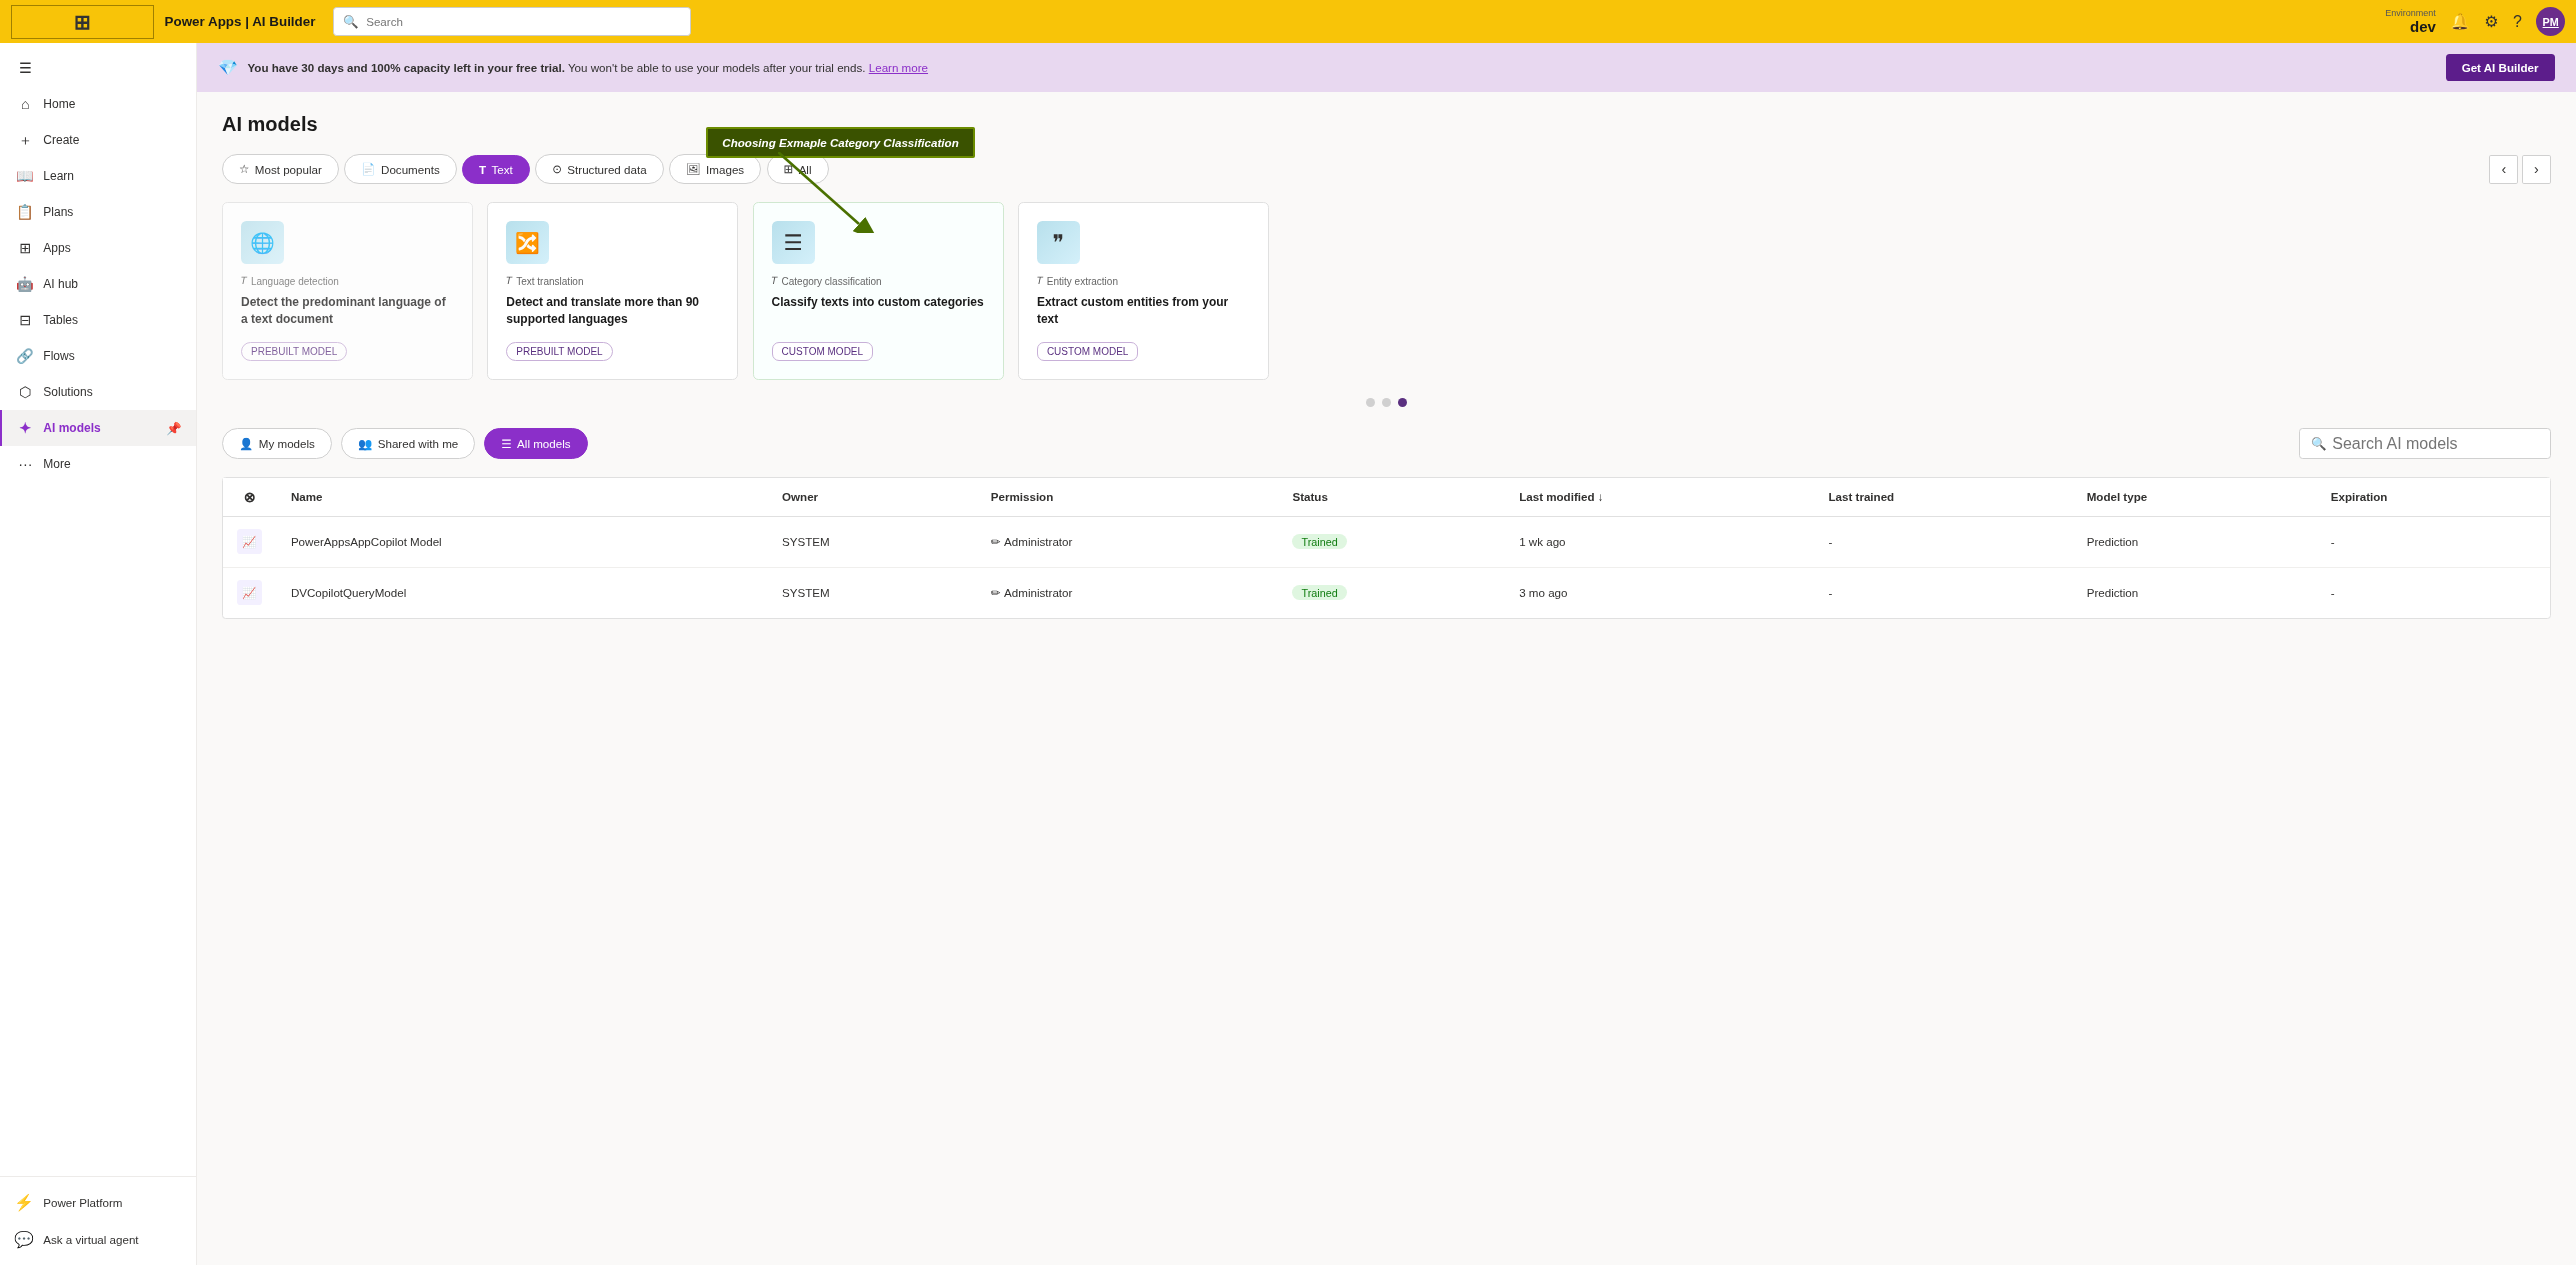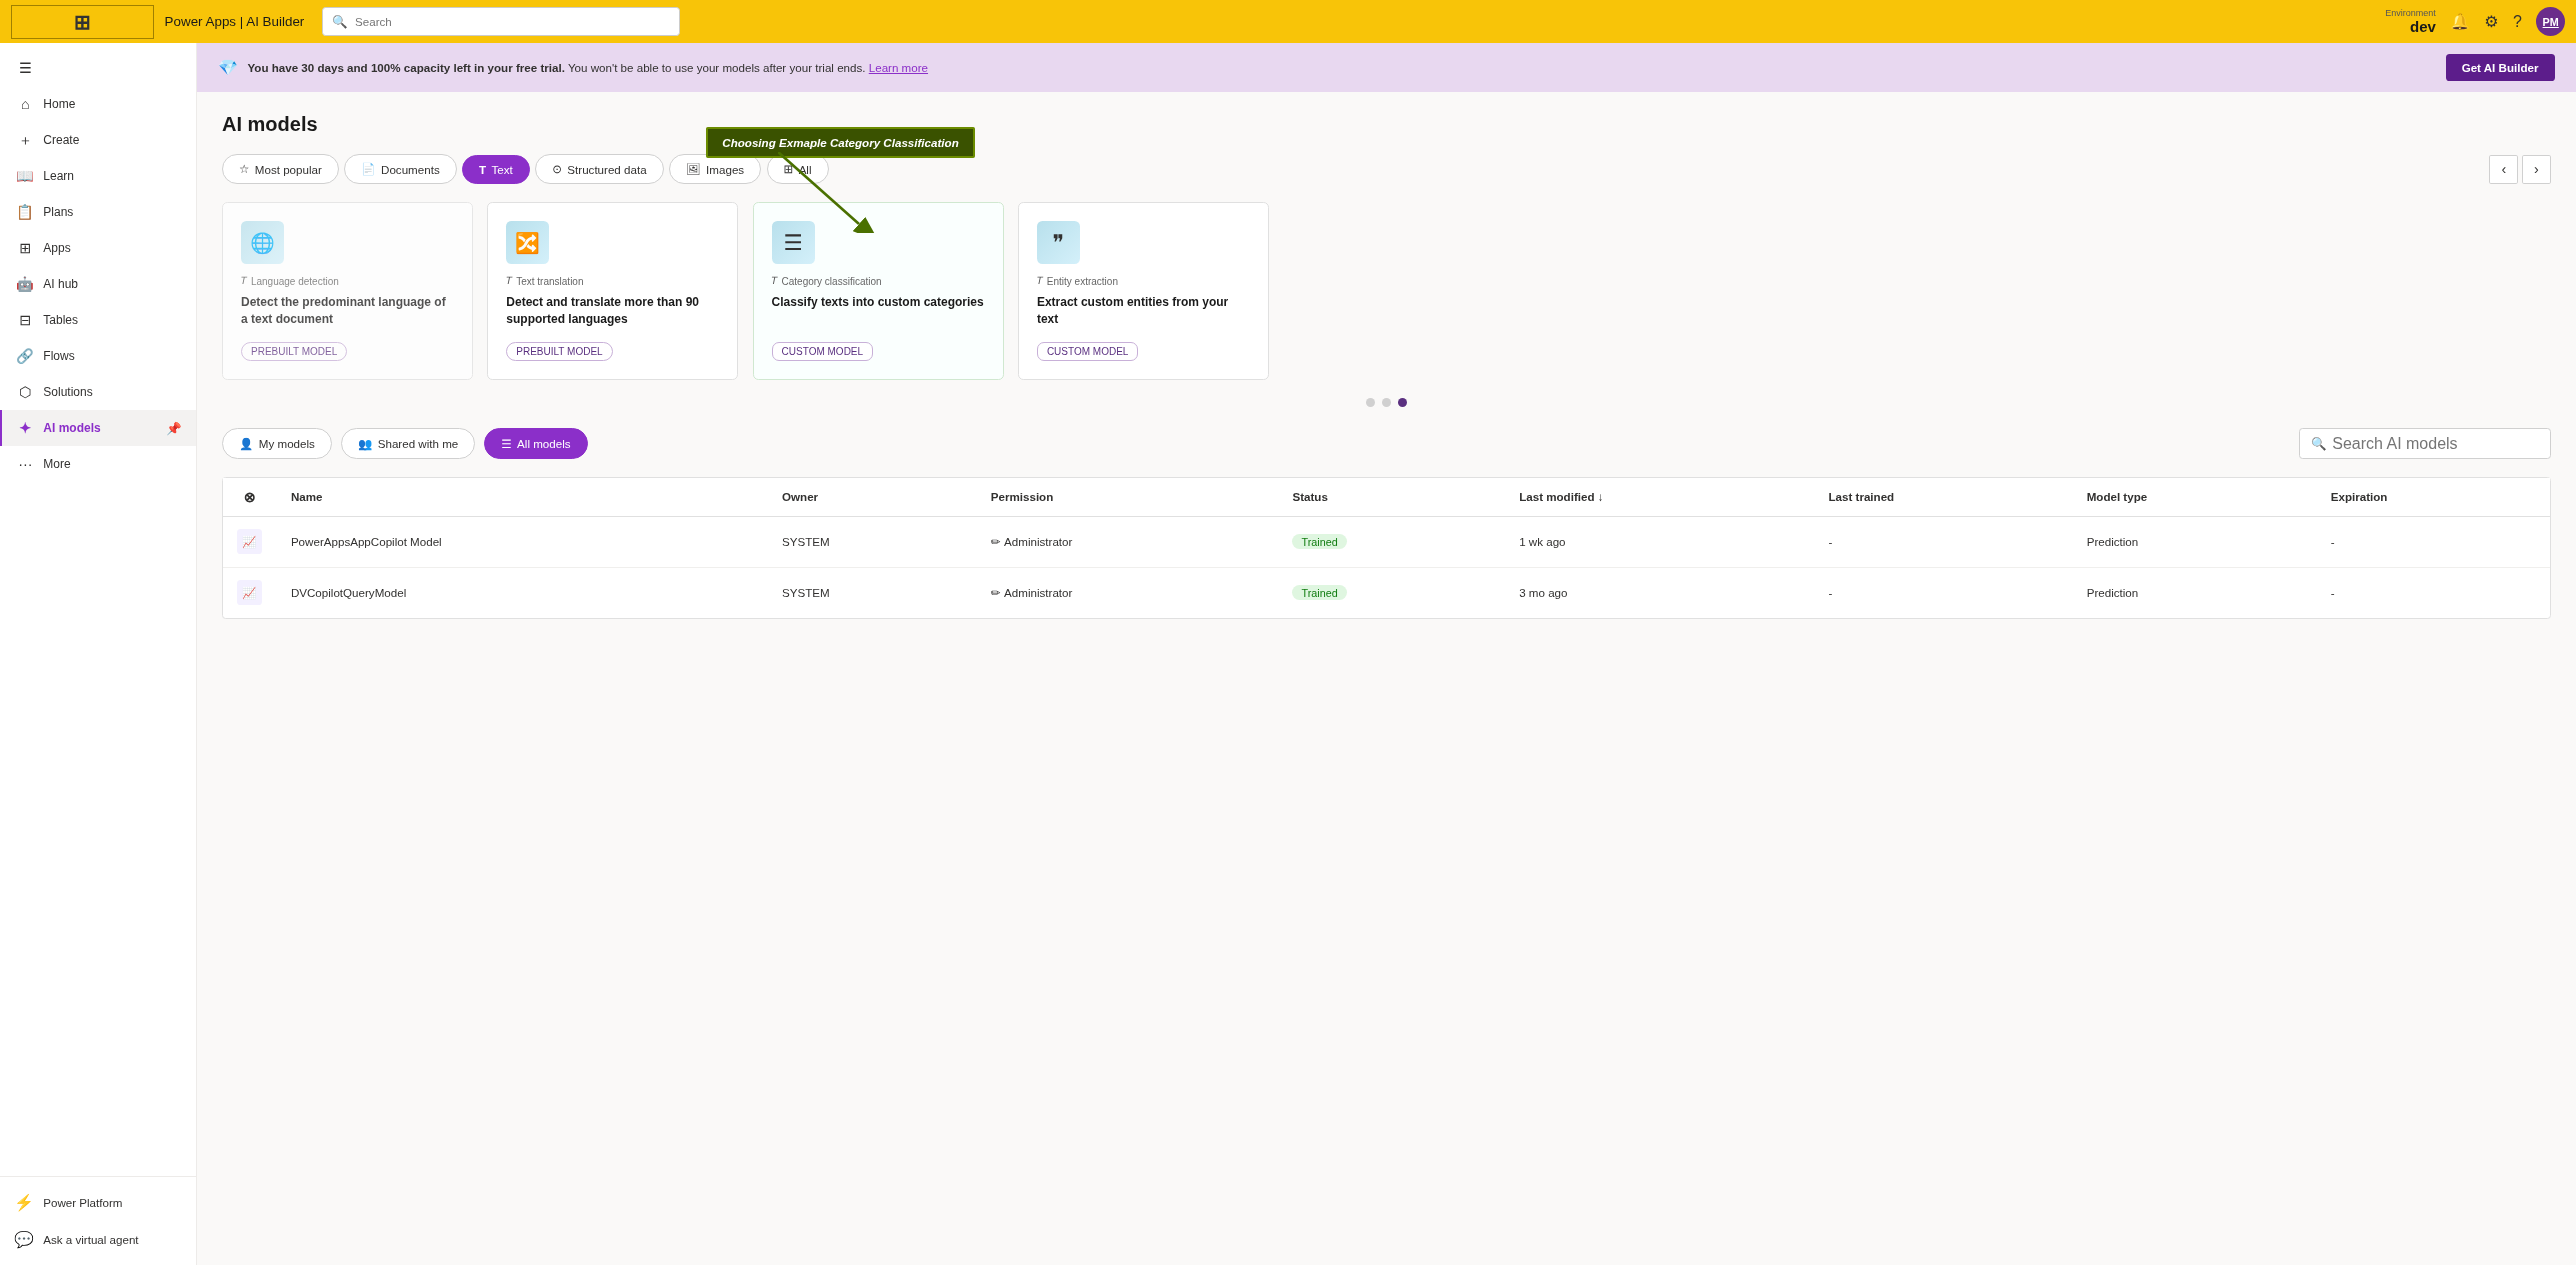--- a/index.html
+++ b/index.html
@@ -11,21 +11,21 @@
       background: #f8c408; 
       height: 43px; padding: 0 10.8px; gap: 10.8px;
       position: fixed; top: 0; left: 0; right: 0; z-index: 100;
     }
     .top-bar-logo {
       background: #f8c408; border: 1.8px solid #a08000;
       width: 143px; height: 34px; display: flex; align-items: center; justify-content: center;
       font-size: 10px; font-weight: 600; color: #333;
     }
     .top-bar-title {
-      font-size: 13.4px; font-weight: 400; color: #1a1a1a; margin-right: 7.2px;
+      font-size: 13.4px; font-weight: 700; color: #1a1a1a; margin-right: 7.2px;
     }
     .top-bar-search {
       flex: 1; max-width: 358px;
       background: white; border: 0.9px solid #ccc; border-radius: 3.6px;
       display: flex; align-items: center; padding: 0 9px; height: 29px; gap: 7.2px;
     }
     .top-bar-search input {
       border: none; outline: none; font-size: 11.6px; width: 100%;
     }
     .top-bar-right {

